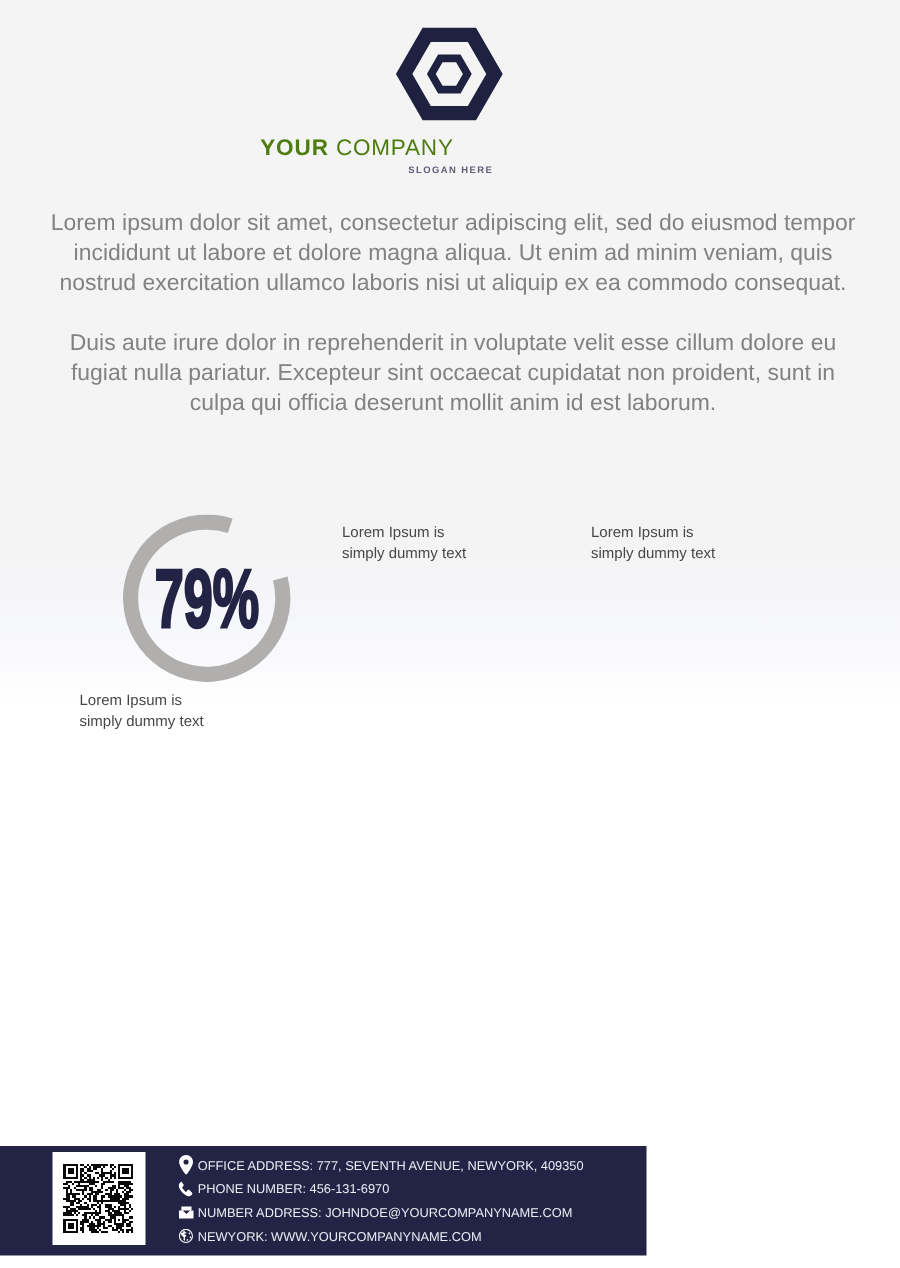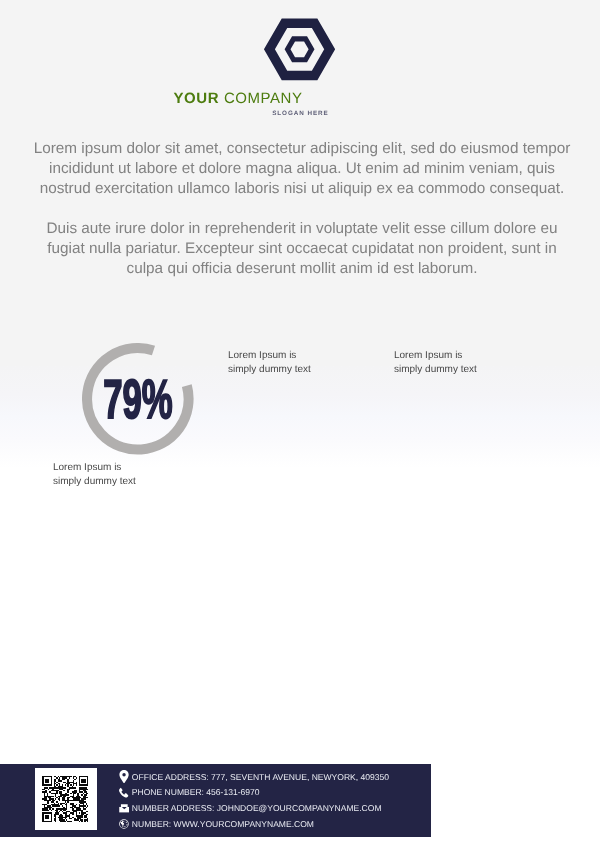--- a/index.html
+++ b/index.html
@@ -134,17 +134,17 @@
         </span>
         <span class="ftext">NUMBER ADDRESS: JOHNDOE@YOURCOMPANYNAME.COM</span>
       </div>
       <div class="fline">
         <span class="ficon" style="left:0.1px;top:2px;width:9.9px;height:9.9px">
           <svg viewBox="0 0 22 22">
             <path fill="#fff" d="M11 0.5A10.5 10.5 0 1 0 11 21.5 10.5 10.5 0 0 0 11 .5zm0 1.6a8.9 8.9 0 1 1 0 17.8 8.9 8.9 0 0 1 0-17.8z"></path>
             <path fill="#fff" d="M7.4 3.3 9.6 4l-.4 1.3 2.8.5-.5 1.5-2.3-.4-.6 1.6 2.3 1 .6 2.1-2.1 1.5.3 3.5-1 1.9-1.3-2.2.5-2.6-1.4-2.3L5 11.6l-.7-2.6-1.6-.6 1.4-2.4 2.6.4zM15.8 5.6l1.9 1.5-1.2 1.7-1.6-1.1zM17.9 11.3l1.3 2-1.8 1.6-1-1.9zM13.2 15.4l1.6 1.2-1.9 1.8-1.2-1.5z"></path>
           </svg>
         </span>
-        <span class="ftext">NUMBER: WWW.YOURCOMPANYNAME.COM</span>
+        <span class="ftext">NEWYORK: WWW.YOURCOMPANYNAME.COM</span>
       </div>
     </div>
 
 </div>
 
 </body></html>

